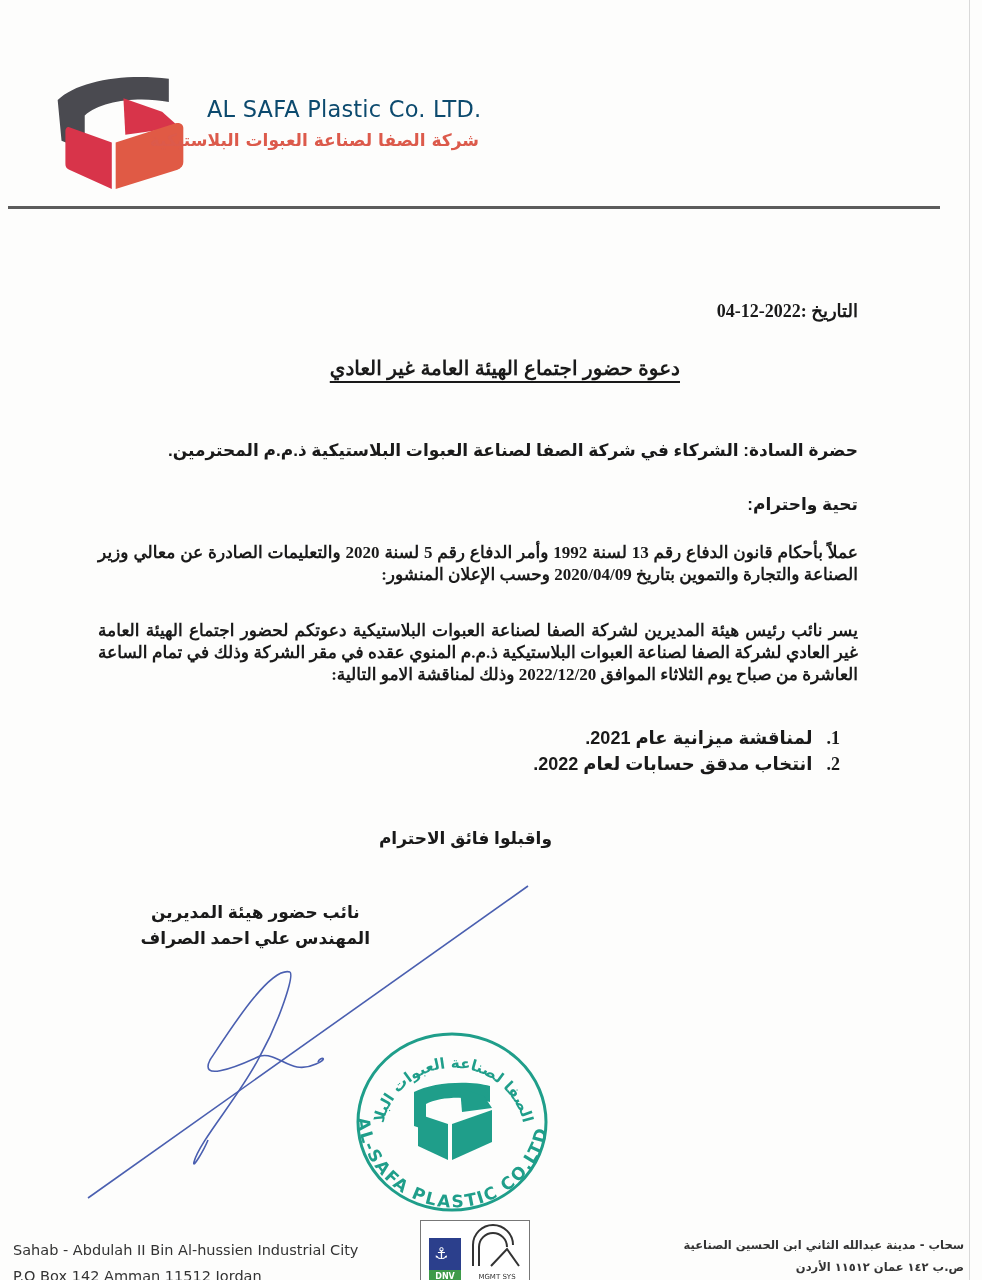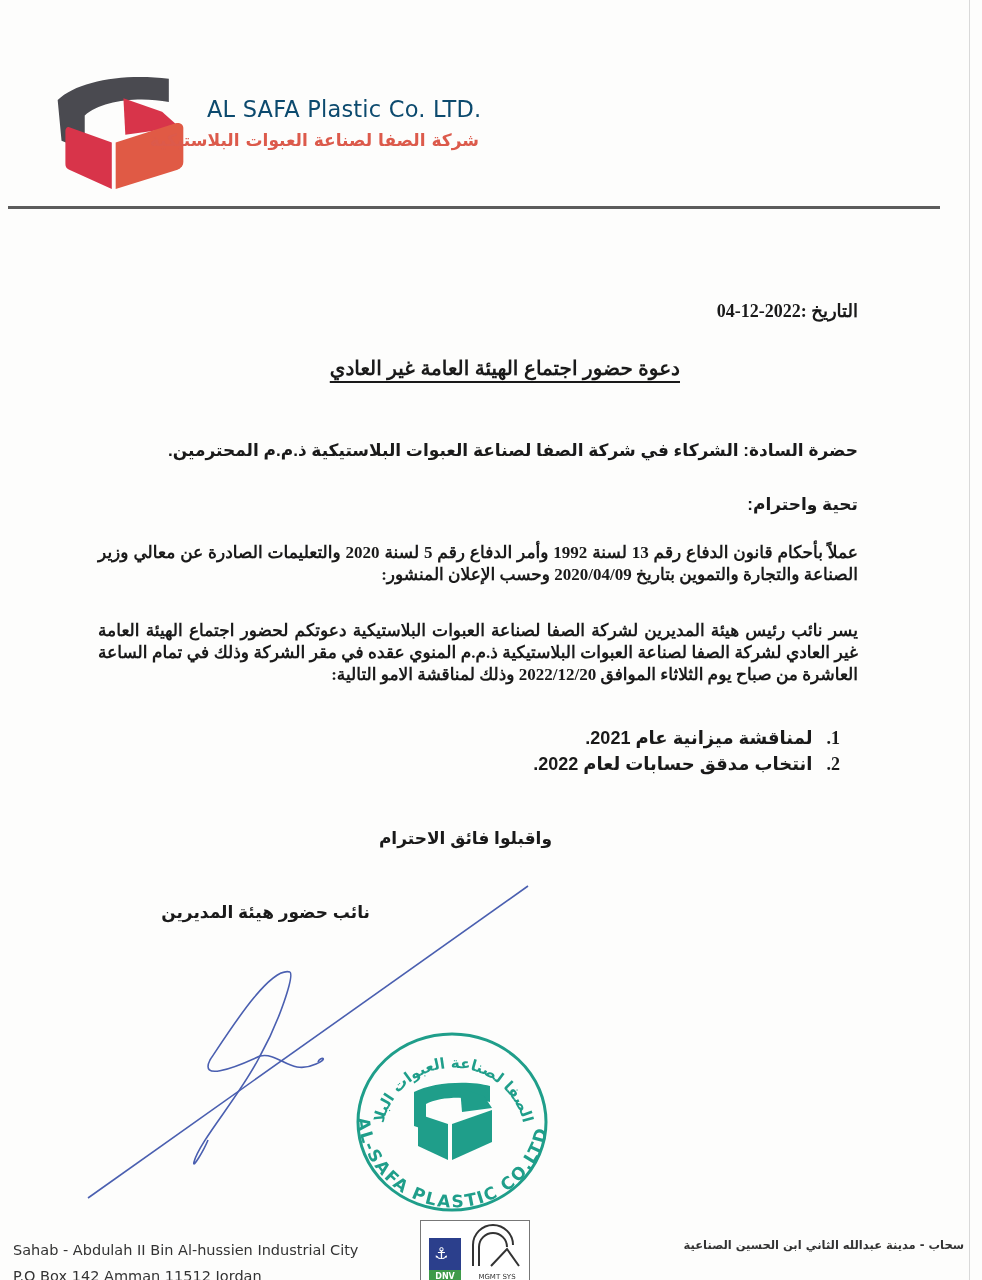--- a/index.html
+++ b/index.html
@@ -87,20 +87,21 @@
   </li>
   <li>
     <span class="num">2.</span><span class="sans">انتخاب مدقق حسابات لعام 2022.</span>
   </li>
 </ol>
 
 <div class="ar sans closing">واقبلوا فائق الاحترام</div>
 
 <div class="ar sans signatory">
   <div>نائب حضور هيئة المديرين</div>
+  <div>المهندس علي احمد الصراف</div>
 </div>
 
 <svg class="stamp" viewBox="0 0 200 185">
   <defs>
     <path id="stampTop" d="M 30 100 A 72 72 0 0 1 172 96"></path>
     <path id="stampBottom" d="M 20 92 A 82 82 0 0 0 182 96"></path>
   </defs>
   <ellipse cx="100" cy="92" rx="94" ry="88" fill="none" stroke="#1f9e8a" stroke-width="3"></ellipse>
   <text font-family="DejaVu Sans, sans-serif" font-size="15" font-weight="bold" fill="#1f9e8a" direction="rtl">
     <textPath href="#stampTop" startOffset="50%" text-anchor="middle">شركة الصفا لصناعة العبوات البلاستيكية</textPath>
@@ -135,13 +136,14 @@
       <path d="M52 45 L 52 24 A 20 20 0 0 1 92 24"></path>
       <path d="M58 45 L 58 26 A 14 14 0 0 1 86 26"></path>
       <path d="M70 45 L 86 28 L 98 45"></path>
     </g>
     <text x="76" y="58" font-size="7" fill="#333" text-anchor="middle" font-family="DejaVu Sans, sans-serif">MGMT SYS</text>
   </svg>
 </div>
 
 <div class="footer-ar">
   <div>سحاب - مدينة عبدالله الثاني ابن الحسين الصناعية</div>
+  <div>ص.ب ١٤٢ عمان ١١٥١٢ الأردن</div>
 </div>
 
 </body></html>

